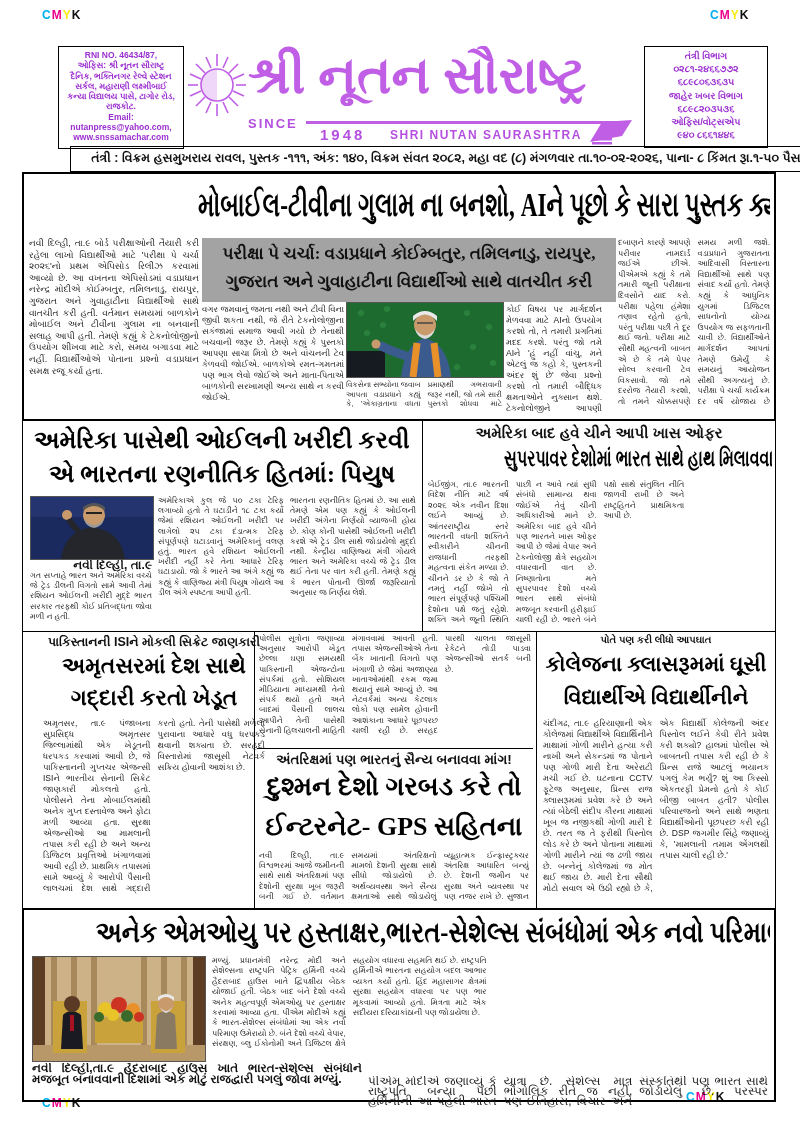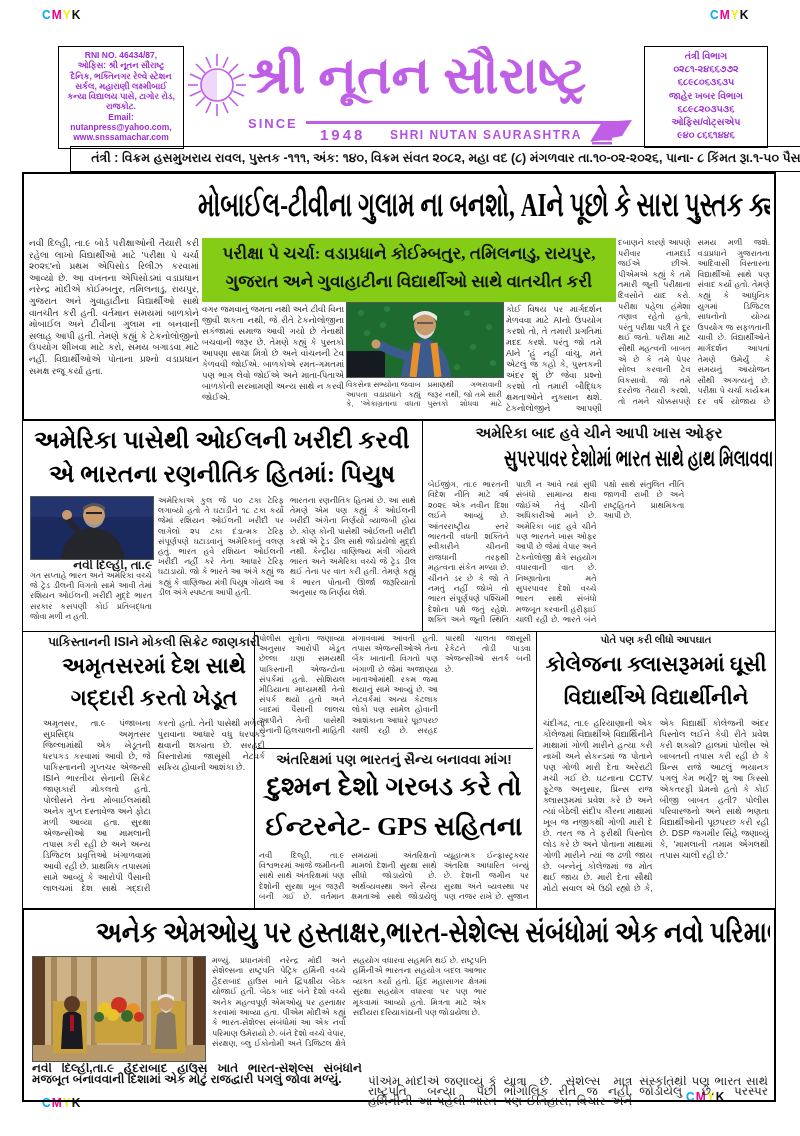--- a/index.html
+++ b/index.html
@@ -23,21 +23,21 @@
            line-height:23px;overflow:hidden;white-space:nowrap;margin-left:48px;}
   
   .frame2{border:2px solid #000;}
   .frame1{border:1px solid #000;}
   .headline{font-weight:bold;color:#000;text-align:center;font-family:"Liberation Serif",serif;}
   .kicker{font-weight:bold;text-align:center;}
   .bodytxt{font-size:8.5px;line-height:11px;text-align:justify;overflow:hidden;color:#1a1a1a;}
   .cols2{columns:2;column-gap:7px;column-fill:auto;}
   .cols3{columns:3;column-gap:7px;column-fill:auto;}
   .cols4{columns:4;column-gap:7px;column-fill:auto;}
-  .yellowbox{background:#84cc16;font-weight:bold;font-size:17px;line-height:28px;
+  .yellowbox{background:#a3a3a3;font-weight:bold;font-size:17px;line-height:28px;
              text-align:center;overflow:hidden;font-family:"Liberation Serif",serif;}
   .shrink{display:inline-block;white-space:nowrap;transform-origin:center center;}
   .photo{border:1px solid #555;display:block;}
   .vrule{background:#000;width:1px;}
   .caption{font-size:12px;line-height:10.5px;font-weight:bold;text-align:justify;overflow:hidden;}
 </style>
 </head>
 <body>
 
 <div class="page">
@@ -164,21 +164,21 @@
         <rect x="0" y="0" width="122" height="20" fill="#23346e"></rect>
         <path d="M30 62 Q34 34 61 30 Q90 34 94 62 Z" fill="#25262c"></path>
         <circle cx="63" cy="18" r="11" fill="#c99a6b"></circle>
         <path d="M52 14 Q63 4 74 14 L74 10 Q63 2 52 10 Z" fill="#555"></path>
         <path d="M53 22 Q63 34 73 22 Q71 30 63 31 Q55 30 53 22 Z" fill="#9a9a9a"></path>
         <line x1="55" y1="16" x2="71" y2="16" stroke="#222" stroke-width="2"></line>
         <circle cx="36" cy="18" r="5" fill="#c99a6b"></circle>
         <path d="M38 22 Q42 30 48 34" stroke="#25262c" stroke-width="6" fill="none"></path>
       </svg>
       <div class="abs caption" style="left:7px;top:140px;width:122px;text-align:right;">નવી દિલ્હી, તા.૯</div>
-      <div class="abs bodytxt" style="left:7px;top:151px;width:122px;height:56px;font-size:8px;line-height:10.2px;">ગત સપ્તાહે ભારત અને અમેરિકા વચ્ચે જે ટ્રેડ ડીલની વિગતો સામે આવી તેમાં રશિયન ઓઈલની ખરીદી મુદ્દે ભારત સરકાર કસપણી કોઈ પ્રતિબદ્ધતા જોવા મળી ન હતી.</div>
+      <div class="abs bodytxt" style="left:7px;top:151px;width:122px;height:56px;font-size:8px;line-height:10.2px;">ગત સપ્તાહે ભારત અને અમેરિકા વચ્ચે જે ટ્રેડ ડીલની વિગતો સામે આવી તેમાં રશિયન ઓઈલની ખરીદી મુદ્દે ભારત સરકાર તરફથી કોઈ પ્રતિબદ્ધતા જોવા મળી ન હતી.</div>
       <div class="abs bodytxt" style="left:135px;top:76px;width:126px;height:131px;font-size:8px;line-height:10.2px;">અમેરિકાએ કુલ જે ૫૦ ટકા ટેરિફ લગાવ્યો હતો તે ઘટાડીને ૧૮ ટકા કર્યો જેમાં રશિયન ઓઈલની ખરીદી પર લાગેલો ૨૫ ટકા દંડાત્મક ટેરિફ સંપૂર્ણપણે ઘટાડવાનું અમેરિકાનું વલણ હતું. ભારત હવે રશિયન ઓઈલની ખરીદી નહીં કરે તેના આધારે ટેરિફ ઘટાડાયો. જો કે ભારતે આ અંગે કહ્યું જ કહ્યું કે વાણિજ્ય મંત્રી પિયુષ ગોયલે આ ડીલ અંગે સ્પષ્ટતા આપી હતી.</div>
       <div class="abs bodytxt" style="left:267px;top:76px;width:126px;height:131px;font-size:8px;line-height:10.2px;">ભારતના રણનીતિક હિતમાં છે. આ સાથે તેમણે એમ પણ કહ્યું કે ઓઈલની ખરીદી અંગેના નિર્ણયો વ્યાજબી હોય છે. કોણ કોની પાસેથી ઓઈલની ખરીદી કરશે એ ટ્રેડ ડીલ સાથે જોડાયેલો મુદ્દો નથી. કેન્દ્રીય વાણિજ્ય મંત્રી ગોયલે ભારત અને અમેરિકા વચ્ચે જે ટ્રેડ ડીલ થઈ તેના પર વાત કરી હતી. તેમણે કહ્યું કે ભારત પોતાની ઊર્જા જરૂરિયાતો અનુસાર જ નિર્ણય લેશે.</div>
     </div>
 
     <div class="abs" style="left:401px;top:0;width:351px;height:211px;">
       <div class="abs kicker" style="left:2px;top:4px;width:346px;font-size:15px;overflow:hidden;">
         <span class="shrink">અમેરિકા બાદ હવે ચીને આપી ખાસ ઓફર</span>
       </div>
       <div class="abs headline" style="left:2px;top:22px;width:346px;height:34px;font-size:23px;line-height:34px;overflow:hidden;">
         <span class="shrink" style="transform: scaleX(0.689243);">સુપરપાવર દેશોમાં ભારત સાથે હાથ મિલાવવાની હરીફાઈ!</span>

